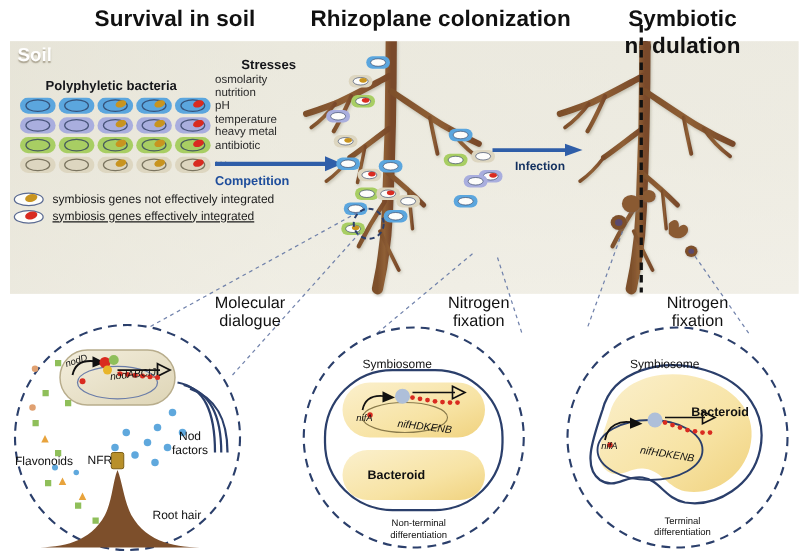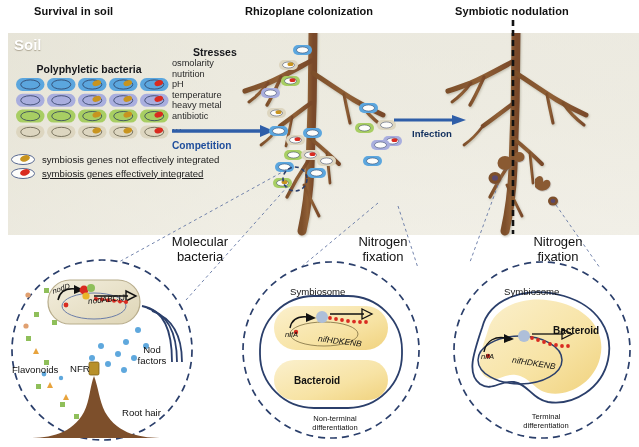--- a/index.html
+++ b/index.html
@@ -1,21 +1,21 @@
 <!DOCTYPE html>
 <html><head>
 <meta charset="utf-8">
 <style>
   html,body{margin:0;padding:0;background:#fff;}
   body{width:639px;height:447px;position:relative;overflow:hidden;
        font-family:"Liberation Sans",sans-serif;color:#1a1a1a;}
   #stage{position:absolute;left:0;top:0;width:639px;height:447px;}
   .abs{position:absolute;}
   svg{display:block;}
-  .ttl{font-weight:bold;font-size:11px;letter-spacing:.1px;color:#111;}
+  .ttl{font-weight:bold;font-size:18px;letter-spacing:.1px;text-align:center;color:#111;}
   .soilword{font-weight:bold;font-size:15px;color:#ffffff;text-shadow:0 1px 1px rgba(120,110,85,.55);}
   .polyttl{font-weight:bold;font-size:10.5px;color:#15161a;text-align:center;}
   .strhead{font-weight:bold;font-size:10.5px;color:#15161a;padding-left:21px;}
   .strline{font-size:9.2px;color:#2a2a2a;line-height:10.6px;}
   .compete{font-weight:bold;font-size:10.2px;color:#1f4e9c;}
   .infection{font-weight:bold;font-size:9.6px;color:#12305f;}
   .legtxt{font-size:9.6px;color:#1a1a1a;}
   .seclbl{font-size:13px;color:#111;text-align:center;line-height:15px;}
   .inlbl{font-size:9.6px;color:#111;}
   .gene{font-style:italic;font-size:7.6px;color:#111;}
@@ -284,21 +284,21 @@
       <line x1="288" y1="186" x2="186" y2="300"></line>
       <line x1="378" y1="203" x2="300" y2="268"></line>
       <line x1="398" y1="206" x2="418" y2="268"></line>
       <line x1="498" y1="185" x2="470" y2="262"></line>
       <line x1="556" y1="205" x2="600" y2="268"></line>
     </g>
   </svg>
 
   <div class="abs seclbl" style="left:135px;top:234px;width:130px;">
     <div>Molecular</div>
-    <div>bacteria</div>
+    <div>dialogue</div>
   </div>
   <div class="abs seclbl" style="left:320px;top:234px;width:126px;">
     <div>Nitrogen</div>
     <div>fixation</div>
   </div>
   <div class="abs seclbl" style="left:495px;top:234px;width:126px;">
     <div>Nitrogen</div>
     <div>fixation</div>
   </div>
 

